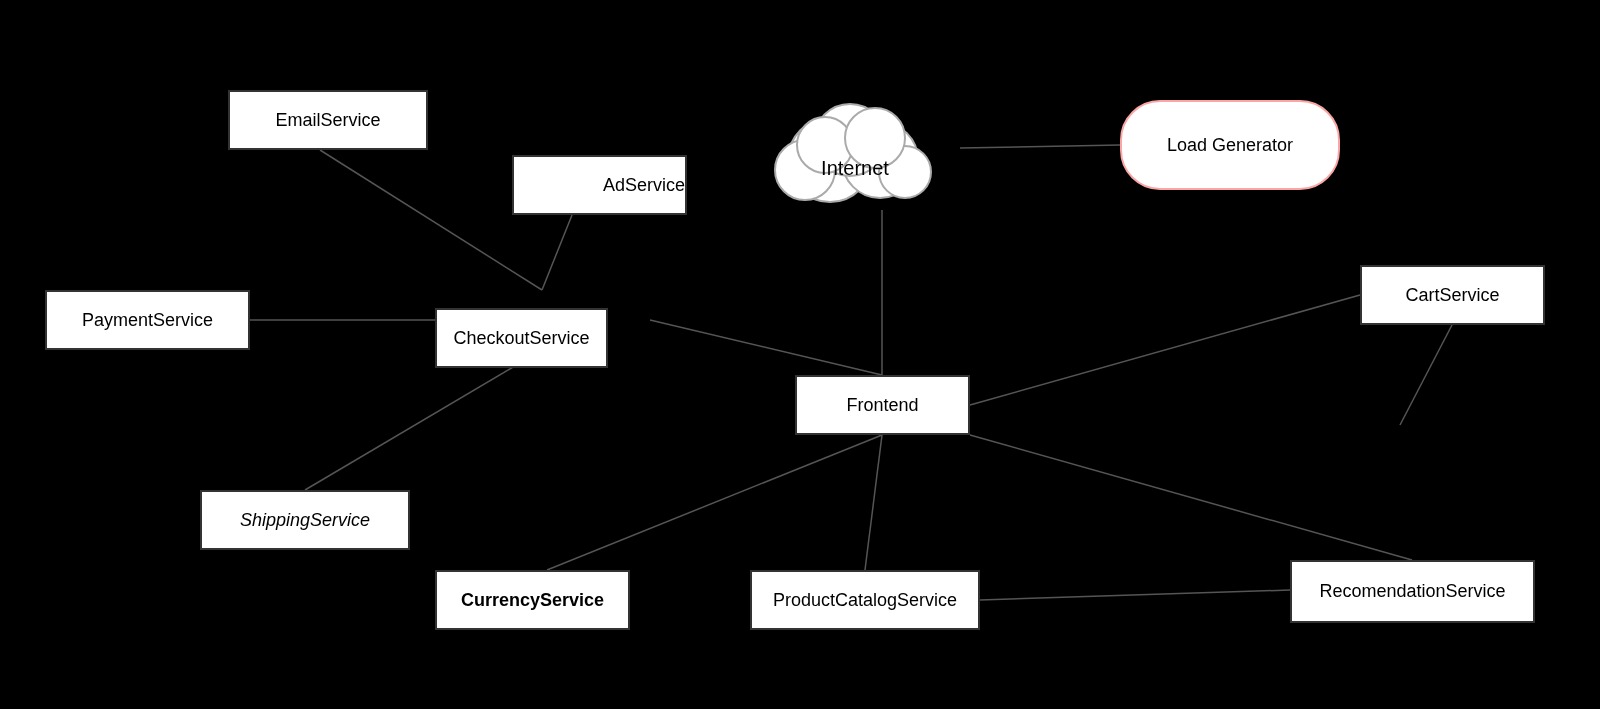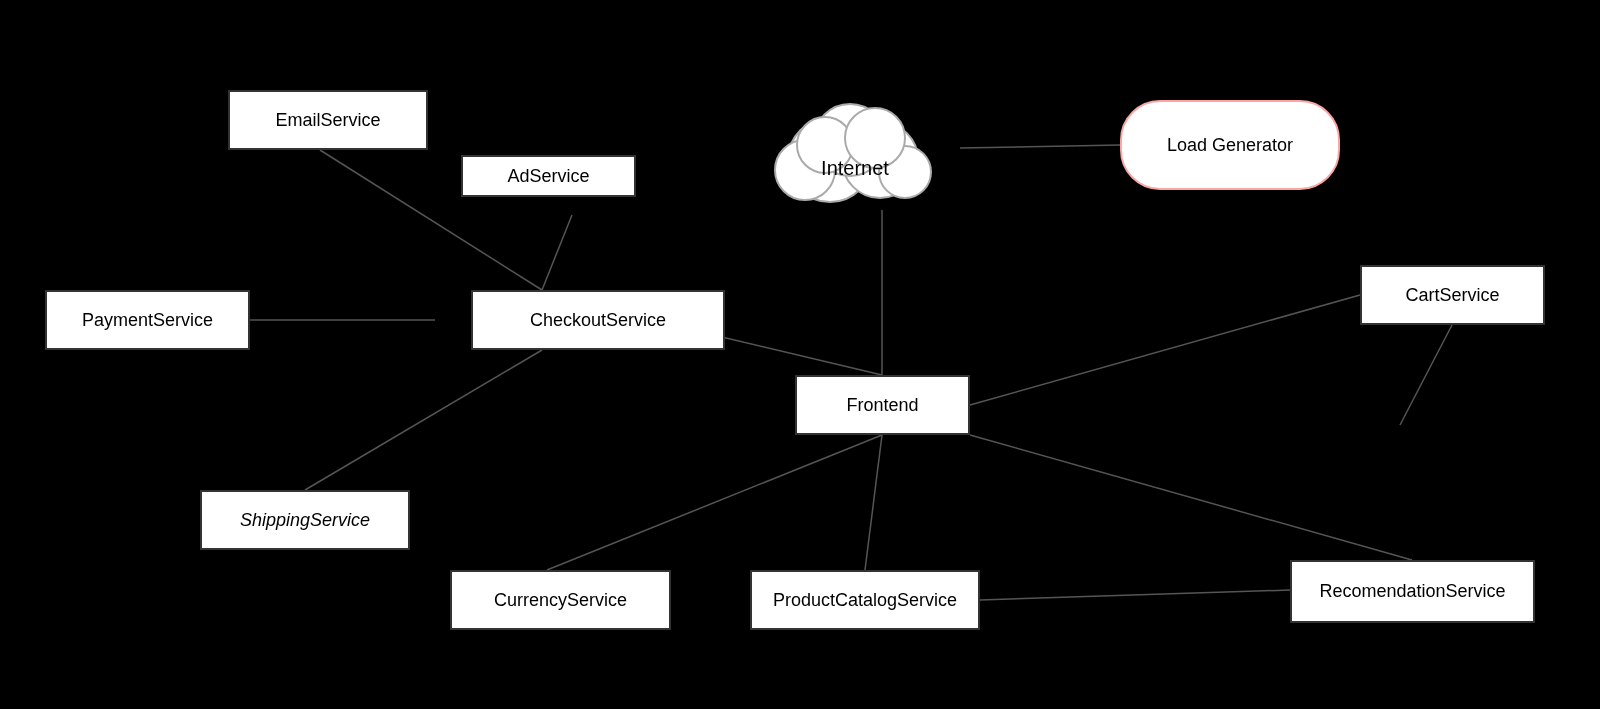--- a/index.html
+++ b/index.html
@@ -133,41 +133,41 @@
 
     <line x1="1412" y1="560" x2="970" y2="435" stroke="#555" stroke-width="1.5"></line>
 
     <line x1="1290" y1="590" x2="980" y2="600" stroke="#555" stroke-width="1.5"></line>
   </svg>
 
   <div class="service-box" style="left:228px; top:90px; width:200px; height:60px;">
     <span>EmailService</span>
   </div>
 
-  <div class="service-box" style="left:461px; top:155px; width:175px; height:42px;">
+  <div class="service-box" style="left:512px; top:155px; width:175px; height:60px;justify-content:flex-end;">
     <span>AdService</span>
   </div>
 
   <div class="service-box" style="left:45px; top:290px; width:205px; height:60px;">
     <span>PaymentService</span>
   </div>
 
-  <div class="service-box" style="left:435px; top:290px; width:254px; height:60px;margin-left:36px;">
+  <div class="service-box" style="left:435px; top:308px; width:173px; height:60px;">
     <span>CheckoutService</span>
   </div>
 
   <div class="service-box" style="left:795px; top:375px; width:175px; height:60px;">
     <span>Frontend</span>
   </div>
 
   <div class="service-box" style="left:200px; top:490px; width:210px; height:60px;font-style:italic;">
     <span>ShippingService</span>
   </div>
 
-  <div class="service-box" style="left:450px; top:570px; width:221px; height:60px;">
+  <div class="service-box" style="left:435px; top:570px; width:195px; height:60px;font-weight:bold;">
     <span>CurrencyService</span>
   </div>
 
   <div class="service-box" style="left:750px; top:570px; width:230px; height:60px;">
     <span>ProductCatalogService</span>
   </div>
 
   <div class="service-box" style="left:1360px; top:265px; width:185px; height:60px;">
     <span>CartService</span>
   </div>

